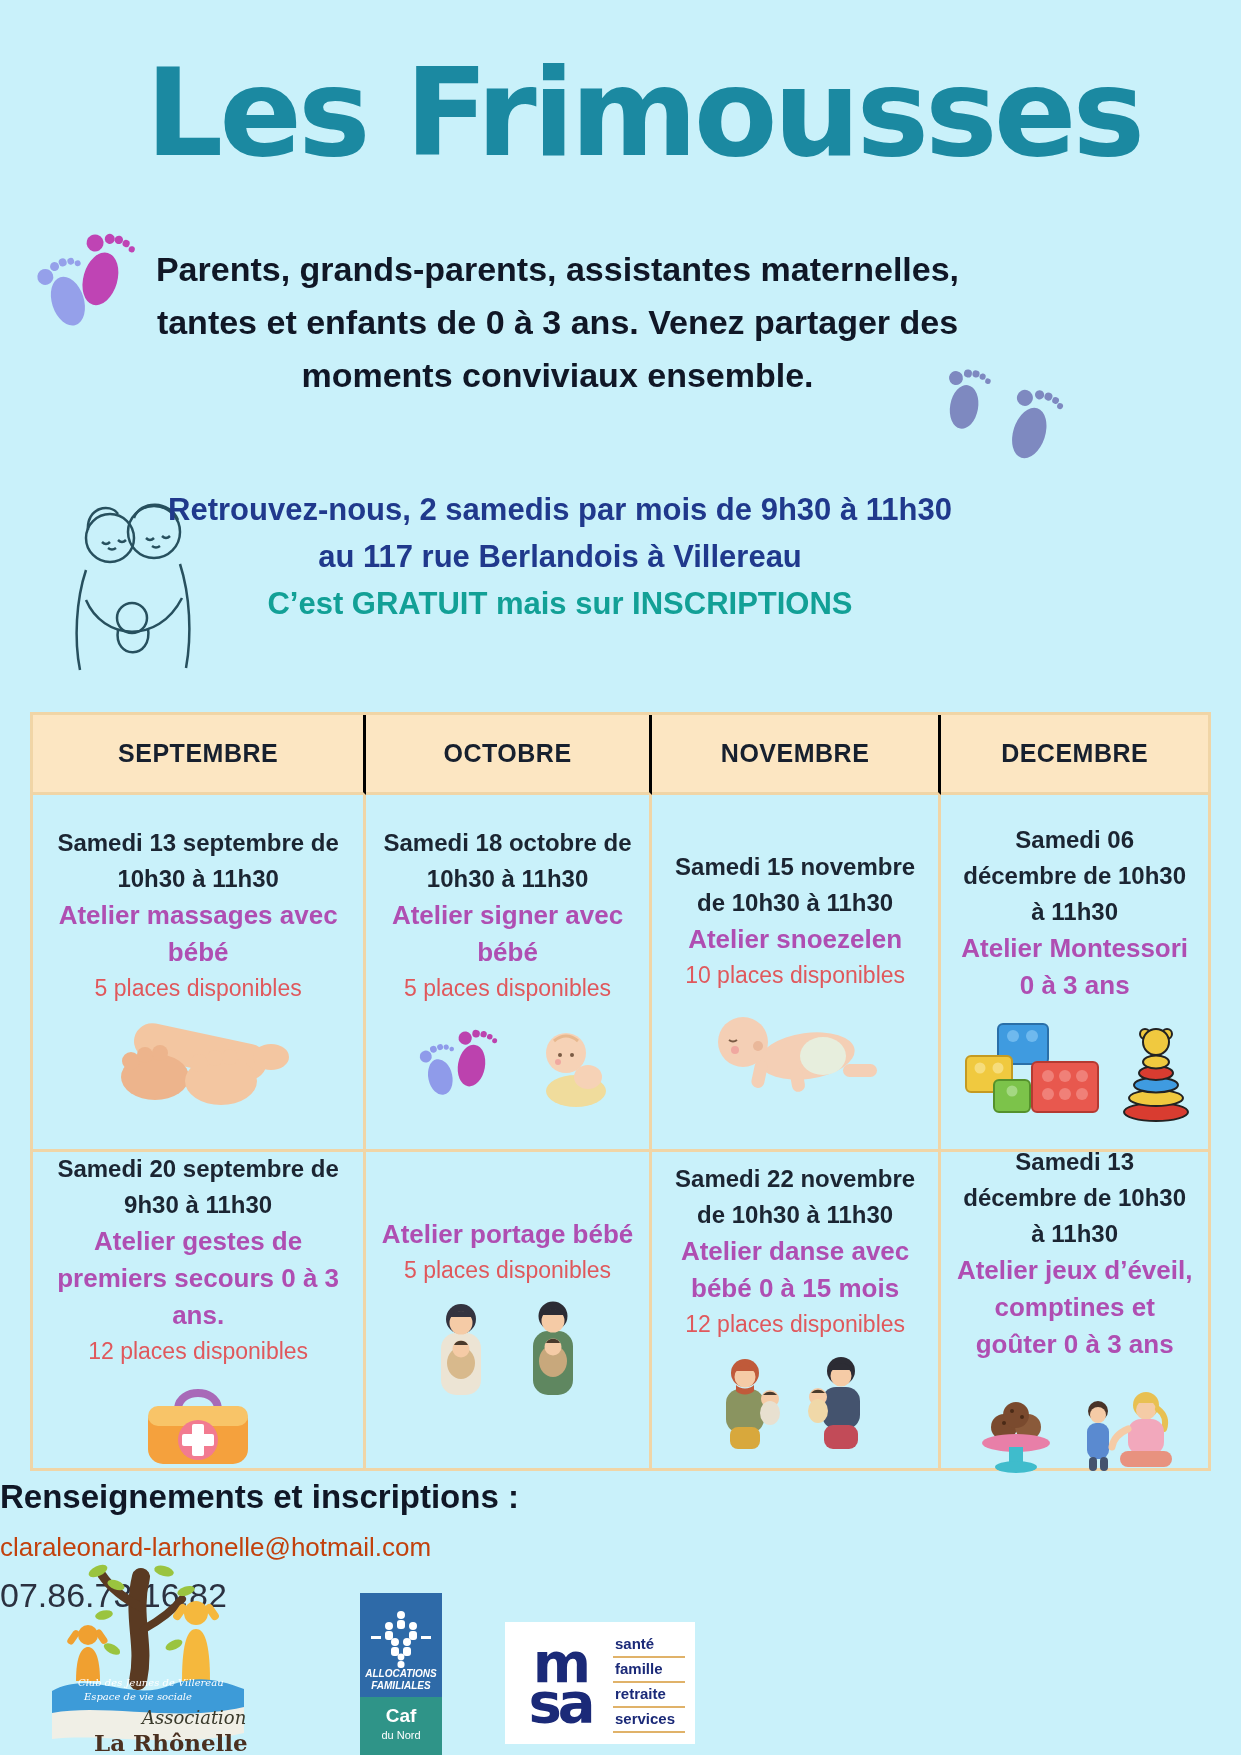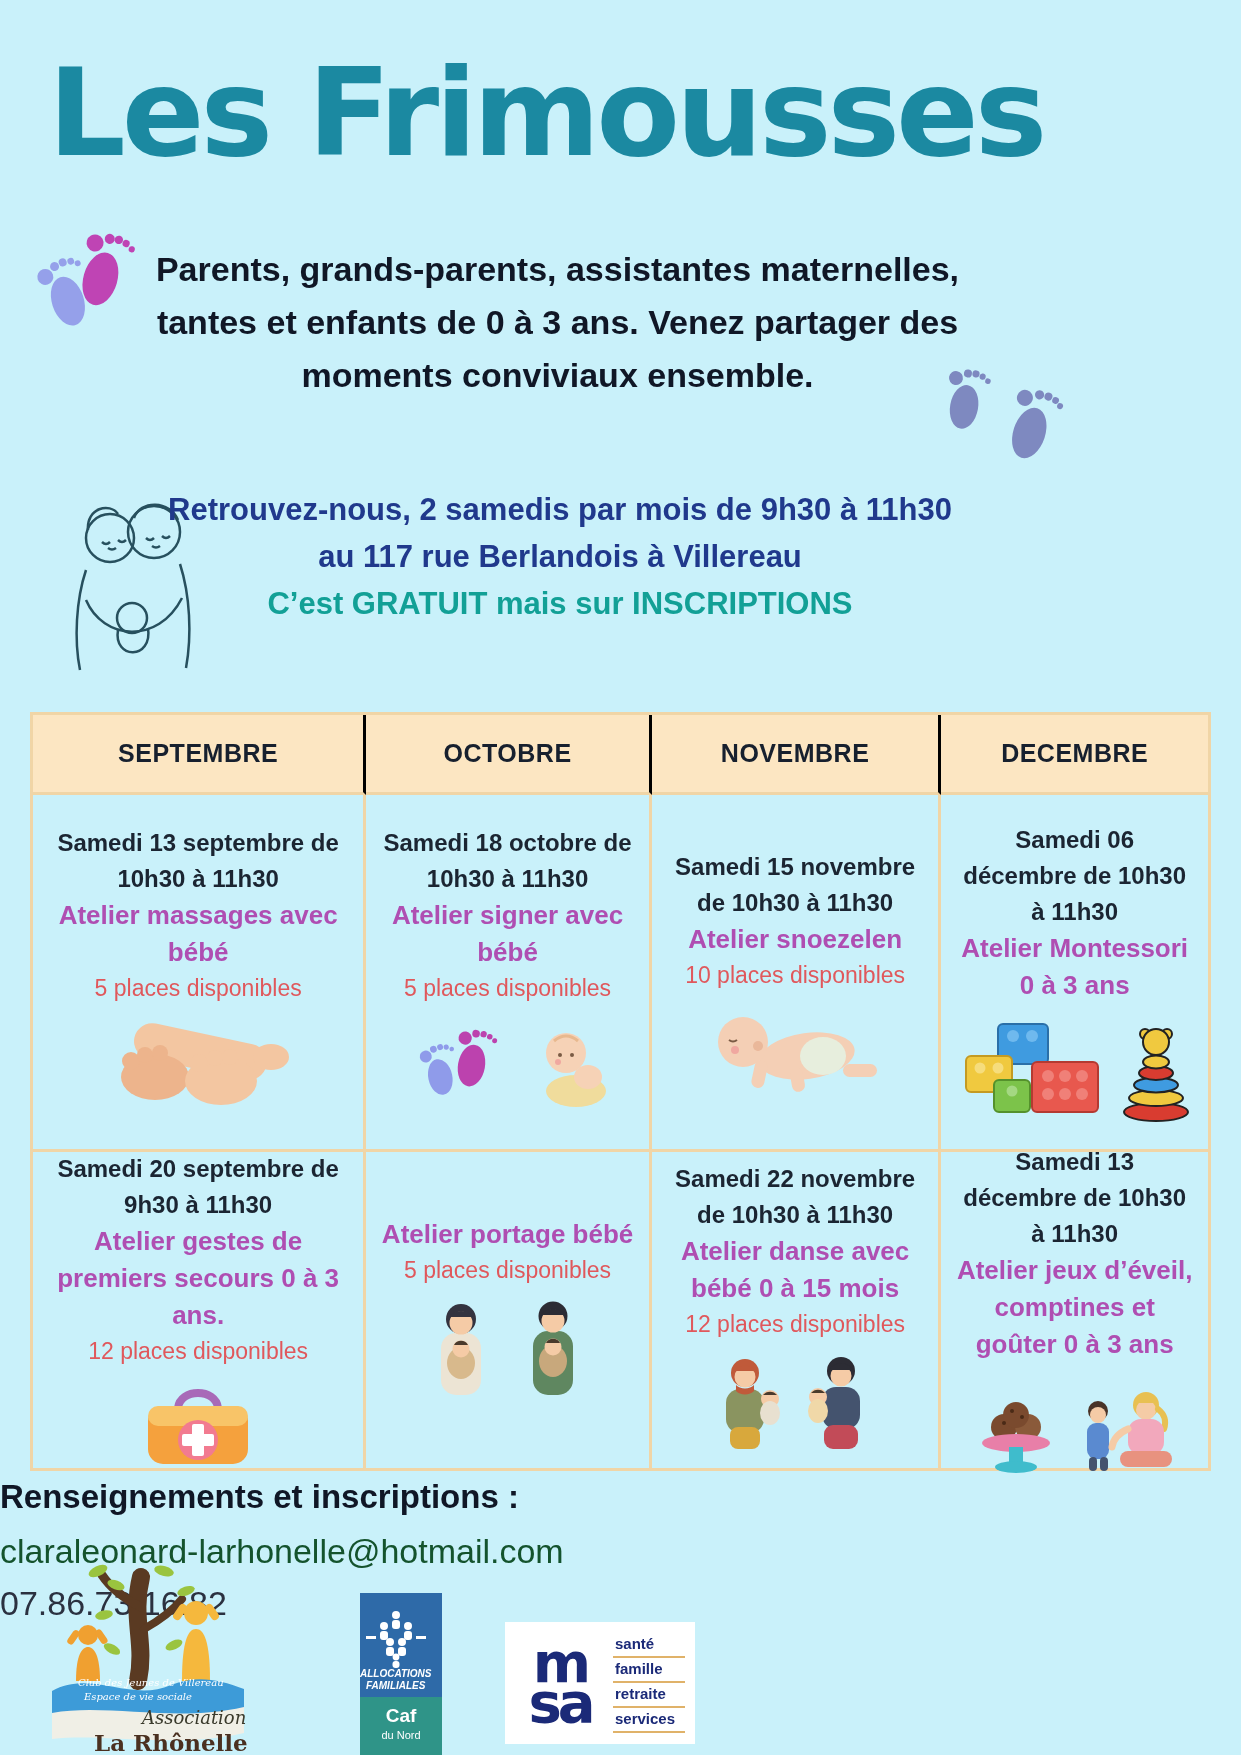--- a/index.html
+++ b/index.html
@@ -2,21 +2,21 @@
 <html><head>
 <meta charset="utf-8">
 <style>
   html,body{margin:0;padding:0;background:#c9f1fa;}
   #poster{
     position:relative;width:1241px;height:1755px;margin:0 auto;
     background:#c9f1fa;overflow:hidden;
     font-family:"Liberation Sans",sans-serif;color:#10182b;
   }
   .title{
-    position:absolute;top:42px;left:16px;width:1105px;text-align:left;
+    position:absolute;top:42px;left:4px;width:1105px;text-align:right;
     font-family:"DejaVu Sans",sans-serif;font-weight:bold;font-size:122px;
     letter-spacing:-4px;color:#1b89a1;padding-left:32px;
   }
   .intro{
     position:absolute;top:243px;left:115px;width:885px;text-align:center;
     font-weight:bold;font-size:34px;line-height:53px;color:#101726;
   }
   .info{
     position:absolute;top:486px;left:130px;width:860px;text-align:center;
     font-weight:bold;font-size:31px;line-height:47px;
@@ -43,38 +43,38 @@
   .cal-grid > .cal-head-cell:last-child, .cal-grid > .cal-cell:last-child{border-right:none;}
   .row1 .cal-cell{height:357px;}
   .row2 .cal-cell{height:316px;border-bottom:none;}
   .date{font-weight:bold;font-size:24px;line-height:36px;color:#1b2532;}
   .workshop{font-weight:bold;font-size:26px;line-height:37px;color:#af4eb2;}
   .places{font-weight:500;font-size:23px;line-height:34px;color:#e0585c;}
   .cell-art{margin-top:14px;display:flex;align-items:flex-end;justify-content:center;gap:20px;}
   
   .contact{position:absolute;top:1478px;left:0;width:1090px;text-align:left;}
   .contact-heading{font-weight:bold;font-size:33px;color:#101726;}
-  .contact-email{font-size:34px;margin-top:16px;color:#14532d;font-weight:400;}
+  .contact-email{font-size:26px;margin-top:16px;color:#c2410c;font-weight:400;}
   .contact-phone{font-size:34px;margin-top:13px;color:#2b3140;font-weight:400;}
   
   .logo-rhonelle{position:absolute;left:46px;top:1563px;width:220px;height:192px;}
   .logo-rhonelle .script{
     position:absolute;font-family:"DejaVu Serif",serif;font-style:italic;color:#fff;font-size:10px;white-space:nowrap;
   }
   .logo-rhonelle .assoc{
     position:absolute;left:96px;top:144px;font-family:"DejaVu Serif",serif;font-style:italic;
     font-size:18px;color:#3a3a2c;
   }
   .logo-rhonelle .rname{
     position:absolute;left:48px;top:166px;font-family:"DejaVu Serif",serif;font-weight:bold;
     font-size:23px;color:#4a3020;
   }
   .logo-caf{
     position:absolute;left:360px;top:1593px;width:82px;height:162px;background:#2e6aa8;
-    display:flex;flex-direction:column;align-items:flex-start;box-sizing:border-box;
+    display:flex;flex-direction:column;align-items:center;box-sizing:border-box;
   }
   .caf-top{height:104px;display:flex;flex-direction:column;align-items:center;justify-content:flex-end;}
   .caf-org{color:#fff;font-style:italic;font-weight:bold;font-size:10px;line-height:12px;text-align:center;padding-bottom:5px;}
   .caf-bottom{background:#2f9488;width:82px;flex:1;text-align:center;color:#fff;}
   .caf-name{font-weight:bold;font-size:19px;margin-top:8px;}
   .caf-region{font-size:11px;margin-top:2px;}
   .logo-msa{
     position:absolute;left:505px;top:1622px;width:190px;height:122px;background:#ffffff;
     display:flex;align-items:center;box-sizing:border-box;padding:8px 10px 8px 12px;
   }

